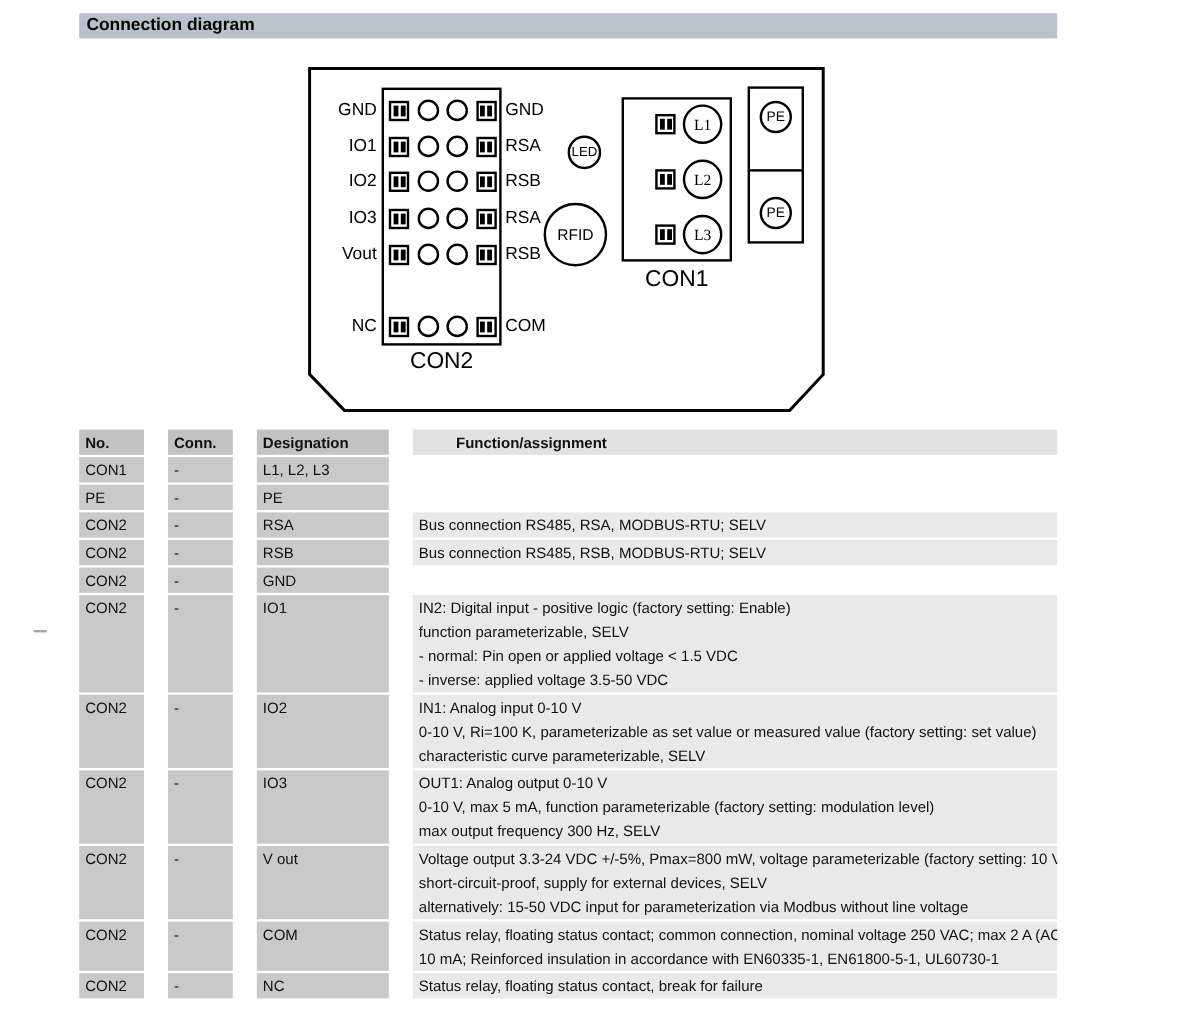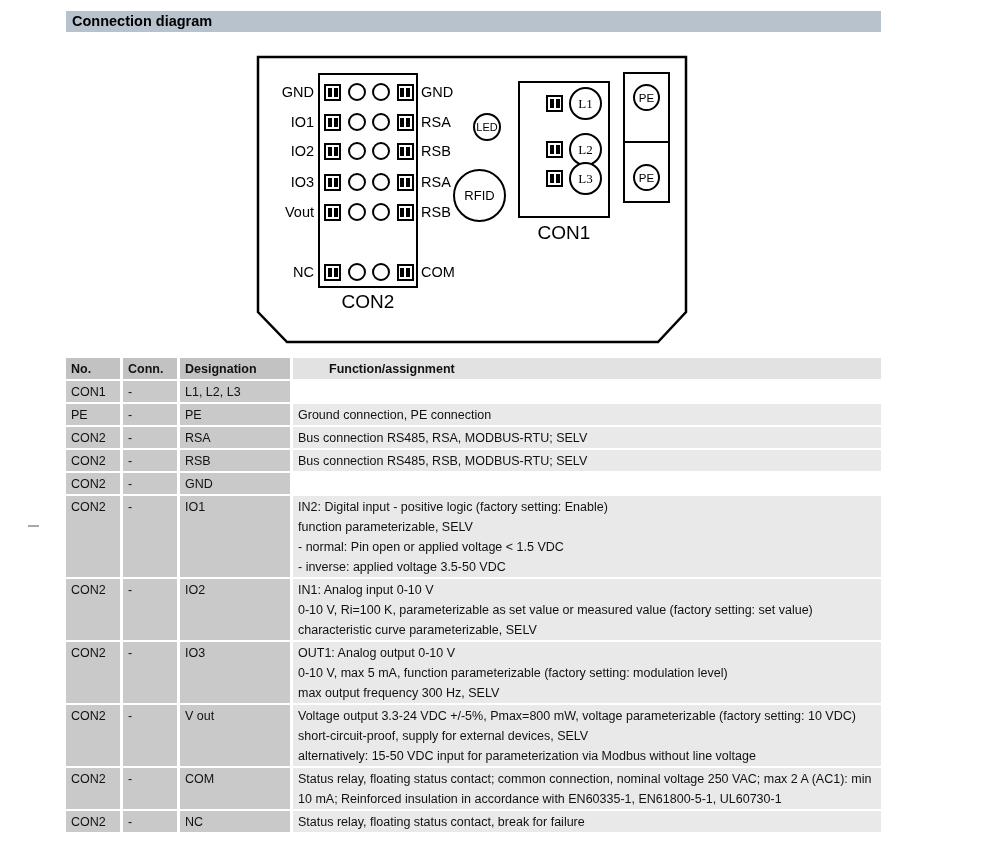--- a/index.html
+++ b/index.html
@@ -29,21 +29,21 @@
     display:flex; align-items:center; justify-content:center; color:#000; }
 
   .con1row { position:absolute; left:26px; height:33px; display:flex; align-items:center; gap:6px;font-family:Liberation Serif, serif; }
   .lcirc { width:33px; height:33px; border:2px solid #000; border-radius:50%;
     display:flex; align-items:center; justify-content:center; font-size:13px; color:#000; background:#fff; }
 
   .pe-box { position:absolute; border:2px solid #000; background:#fff; }
 
   
   .dtable { position:absolute; left:66px; top:358px; width:870px; font-size:12.5px; }
-  .trow { display:flex; gap:3px; margin-bottom:2px; }
+  .trow { display:flex; gap:20px; margin-bottom:2px; }
   .cell { line-height:20px; padding:1px 5px 0; color:#111; }
   .c1 { width:54px; background:#c9c9c9; }
   .c2 { width:54px; background:#c9c9c9; }
   .c3 { width:110px; background:#c9c9c9; }
   .c4 { flex:1; background:#e9e9e9; white-space:pre-line; }
   .thead .cell { font-weight:bold; }
   .thead .c1, .thead .c2, .thead .c3 { background:#c2c2c2; }
   .thead .c4 { background:#e2e2e2;padding-left:36px; }
 
   .margin-dash { position:absolute; left:28px; top:525px; width:11px; height:2px; background:#a8a8a8; }
@@ -172,21 +172,21 @@
           </span>
         <span class="lcirc">L1</span>
       </div>
       <div class="con1row" style="top:50px;">
         <span class="term">
             <i></i>
             <i></i>
           </span>
         <span class="lcirc">L2</span>
       </div>
-      <div class="con1row" style="top:79px;justify-content:space-between;">
+      <div class="con1row" style="top:96px;justify-content:space-between;">
         <span class="term">
             <i></i>
             <i></i>
           </span>
         <span class="lcirc">L3</span>
       </div>
     </div>
     <div class="con-caption" style="left:518px; top:222px; width:92px;">CON1</div>
 
     <div class="pe-box" style="left:623px; top:72px; width:47px; height:71px;"></div>
@@ -210,21 +210,20 @@
 
     <div class="trow">
       <div class="cell c1">CON1</div>
       <div class="cell c2">-</div>
       <div class="cell c3">L1, L2, L3</div>
     </div>
     <div class="trow">
       <div class="cell c1">PE</div>
       <div class="cell c2">-</div>
       <div class="cell c3">PE</div>
-      <div class="cell c4">Ground connection, PE connection</div>
     </div>
     <div class="trow">
       <div class="cell c1">CON2</div>
       <div class="cell c2">-</div>
       <div class="cell c3">RSA</div>
       <div class="cell c4">Bus connection RS485, RSA, MODBUS-RTU; SELV</div>
     </div>
     <div class="trow">
       <div class="cell c1">CON2</div>
       <div class="cell c2">-</div>

